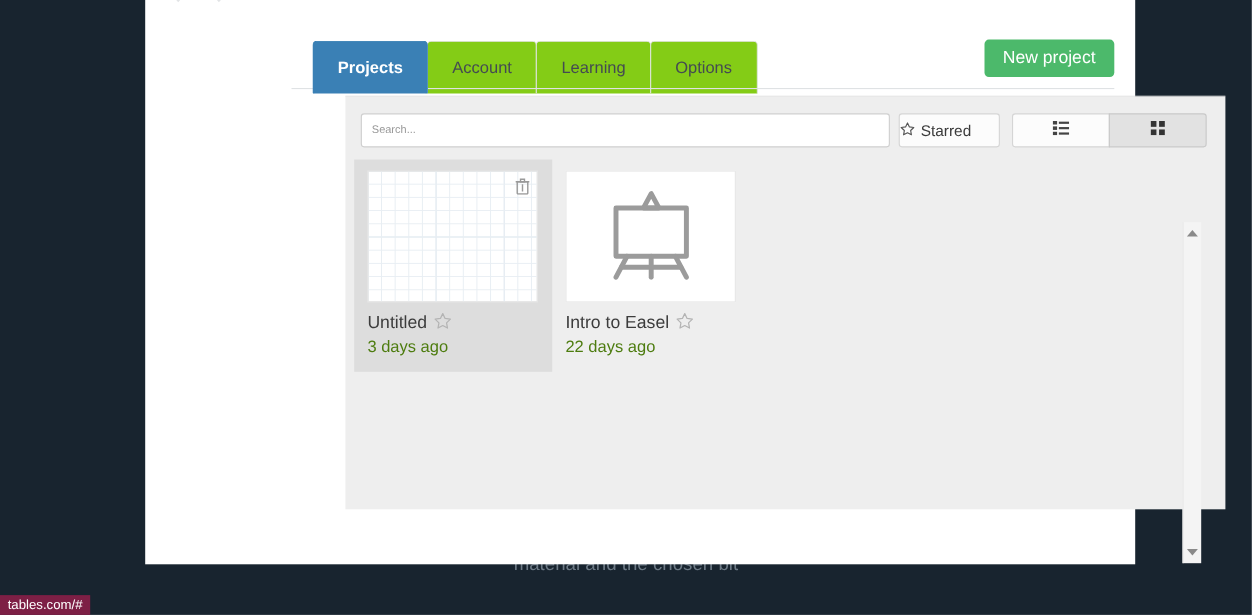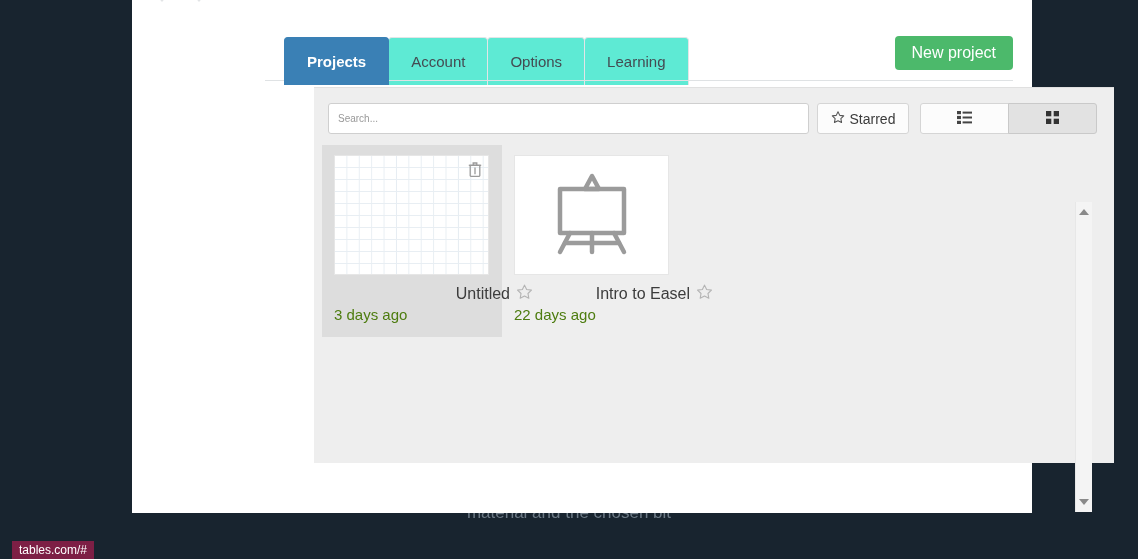--- a/index.html
+++ b/index.html
@@ -72,21 +72,21 @@
     top: 4px;
     display: flex;
     align-items: flex-start;
   }
   .tab {
     height: 48px;
     line-height: 48px;
     padding: 0 22px;
     font-size: 15px;
     color: #444b52;
-    background: #5eead4;
+    background: #84cc16;
     border: 1px solid #e3e5e7;
     border-bottom: none;
     border-radius: 4px 4px 0 0;
     margin-right: -1px;
     box-sizing: border-box;
     cursor: pointer;
     white-space: nowrap;
   }
   .tab.active {
     background: #3a80b5;
@@ -168,21 +168,20 @@
     min-width: 92px;
     height: 31px;
     box-sizing: border-box;
     background: #fcfcfc;
     border: 1px solid #d5d5d5;
     border-radius: 3px;
     font-size: 14px;
     color: #3b3b3b;
     display: flex;
     align-items: center;
-    justify-content: center;
     gap: 5px;
     cursor: pointer;
     font-family: "Liberation Sans", sans-serif;
   }
 
   .view-group {
     margin-left: 11px;
     display: flex;
   }
   .view-btn {
@@ -250,23 +249,22 @@
     height: 100%;
     display: flex;
     align-items: center;
     justify-content: center;
   }
 
   .card-meta { margin-top: 8px; }
   .card-title-row {
     display: flex;
     align-items: center;
-    justify-content: flex-end;
+    justify-content: flex-start;
     width: 155px;
-    margin-left: 44px;
   }
   .card-title {
     font-size: 16px;
     color: #3c3c3c;
     white-space: nowrap;
     overflow: hidden;
     text-overflow: ellipsis;
   }
   .card-date {
     font-size: 15px;
@@ -307,21 +305,21 @@
   .tri-down {
     width: 0; height: 0;
     border-left: 5px solid transparent;
     border-right: 5px solid transparent;
     border-top: 6px solid #8a8a8a;
   }
 
   
   .status-link {
     position: absolute;
-    left: 12px;
+    left: 0;
     bottom: 0;
     height: 18px;
     line-height: 18px;
     padding: 0 7px;
     background: #7d1f45;
     color: #ffffff;
     font-size: 12px;
     font-family: "Liberation Sans", sans-serif;
     white-space: nowrap;
   }
@@ -340,24 +338,24 @@
 
   <div class="tabbar">
     <div class="tabs">
       <div class="tab active">
         <span>Projects</span>
       </div>
       <div class="tab">
         <span>Account</span>
       </div>
       <div class="tab">
+        <span>Learning</span>
+      </div>
+      <div class="tab">
         <span>Options</span>
-      </div>
-      <div class="tab">
-        <span>Learning</span>
       </div>
     </div>
     <button class="new-project-btn">New project</button>
   </div>
   <div class="tab-underline"></div>
 
   <div class="panel-top-border"></div>
   <div class="panel">
 
     <div class="toolbar">

